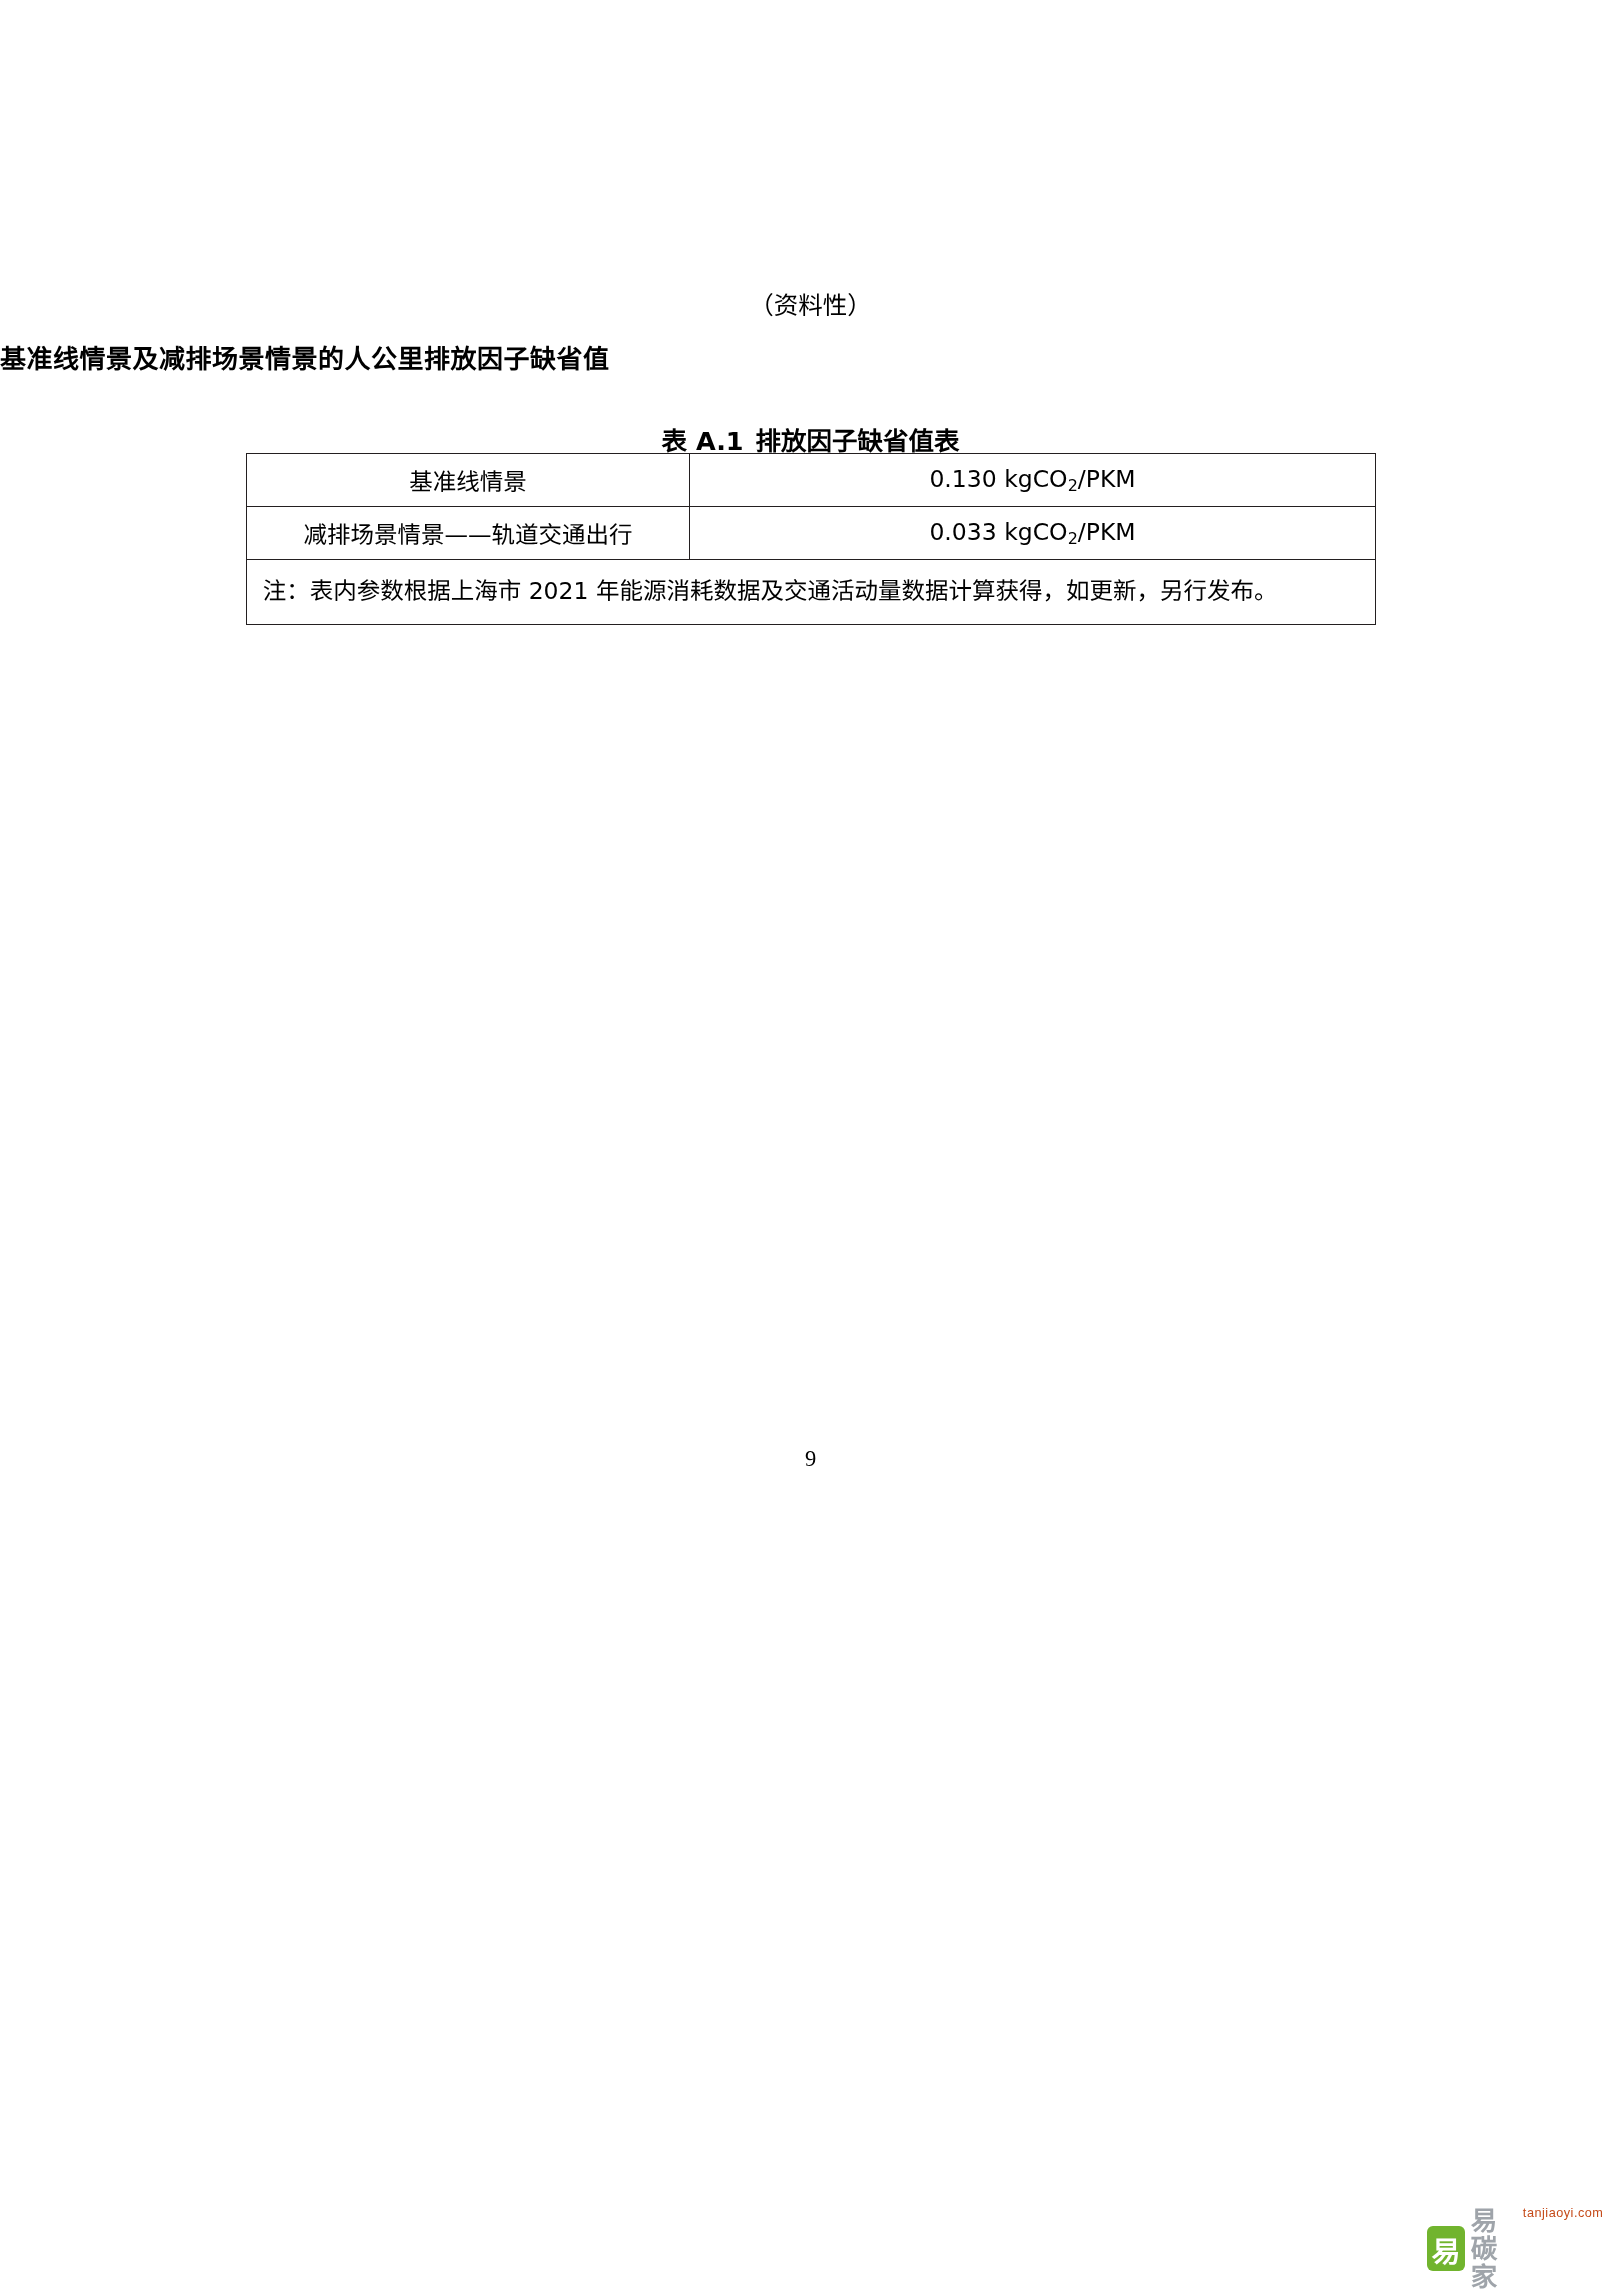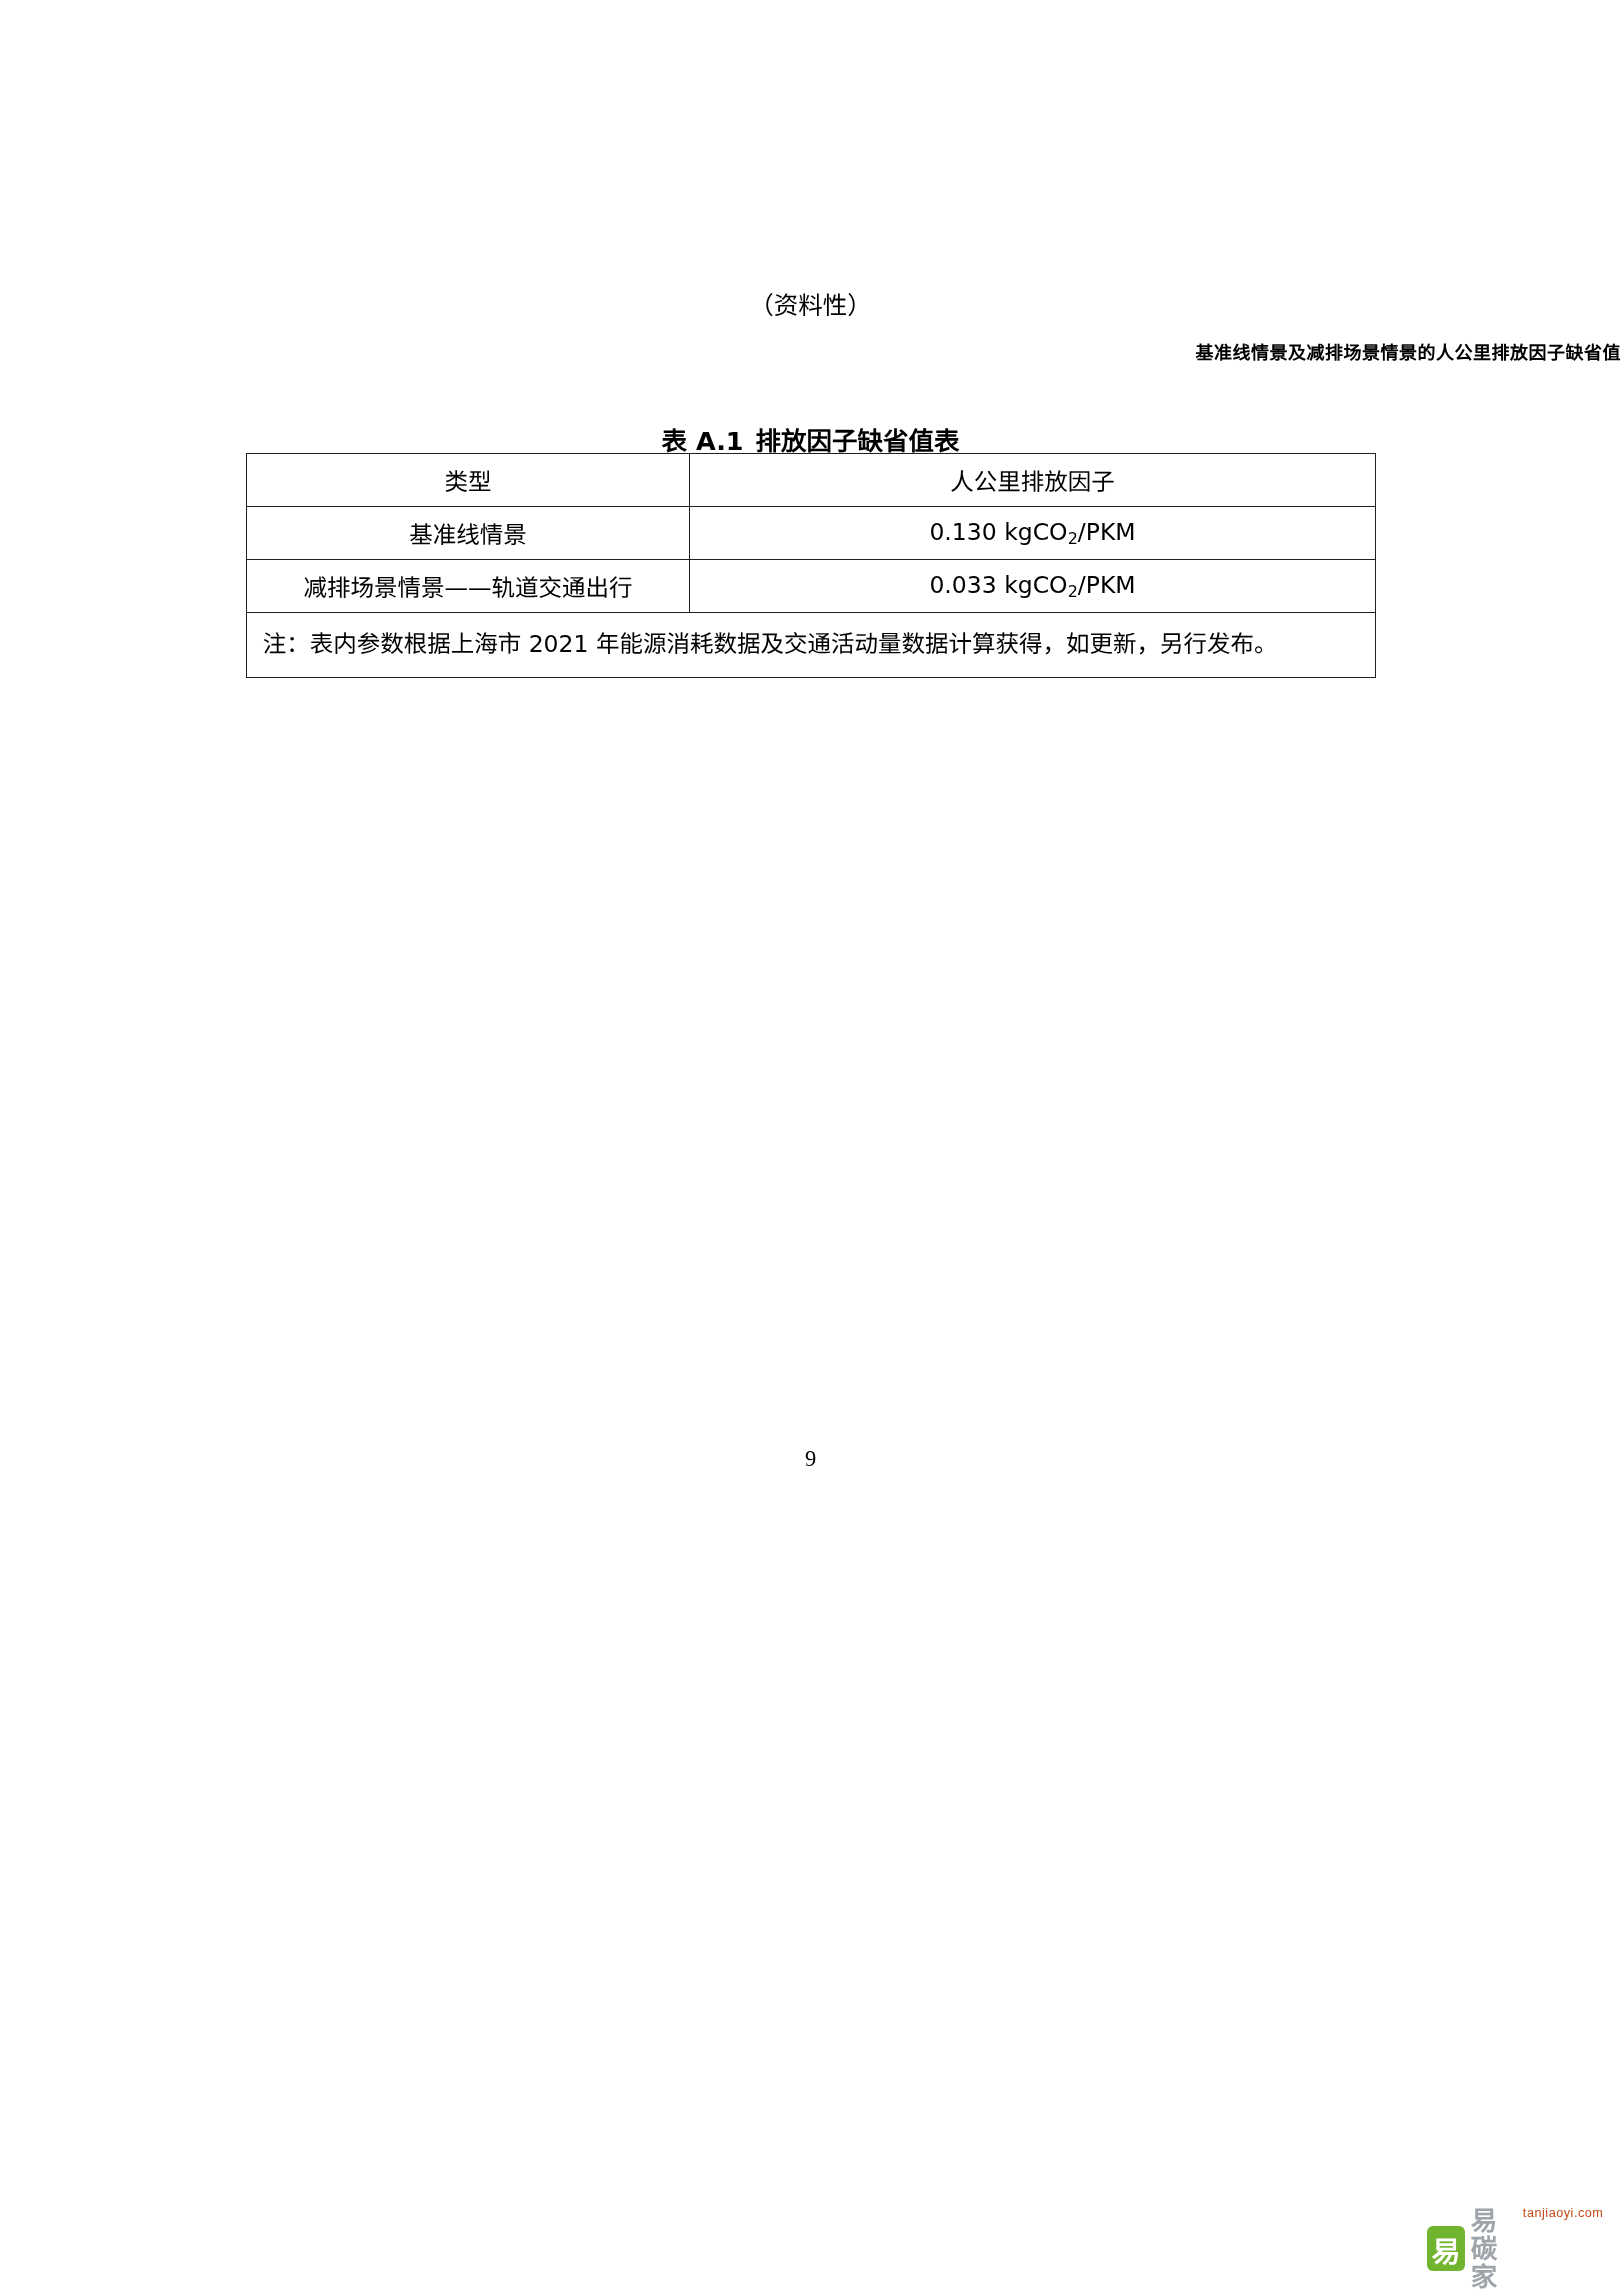--- a/index.html
+++ b/index.html
@@ -45,22 +45,22 @@
     width: 100%;
     text-align: center;
     font-size: 24.5px;
     font-family: "DejaVu Sans", "Liberation Sans", sans-serif;
   }
   .appendix-name {
     position: absolute;
     top: 338px;
     left: 0;
     width: 100%;
-    text-align: right;
-    font-size: 18px;
+    text-align: left;
+    font-size: 26px;
     font-weight: bold;
     font-family: Liberation Mono, monospace;
     letter-spacing: 0.5px;
   }
   .table-caption {
     position: absolute;
     top: 407px;
     left: 0;
     width: 100%;
     text-align: center;
@@ -184,24 +184,20 @@
   <div class="table-caption">
     <span>表 A.1</span><span class="cap-gap"></span><span>排放因子缺省值表</span>
   </div>
 
   <table class="data-table">
     <colgroup>
       <col class="col-type">
       <col class="col-value">
     </colgroup>
     <tbody>
-      <tr>
-        <td class="center">类型</td>
-        <td class="center">人公里排放因子</td>
-      </tr>
       <tr>
         <td class="center">基准线情景</td>
         <td class="center cell-num">
           <span>0.130</span>
           <span>kgCO</span><sub>2</sub><span>/PKM</span>
         </td>
       </tr>
       <tr>
         <td class="center">减排场景情景——轨道交通出行</td>
         <td class="center cell-num">

